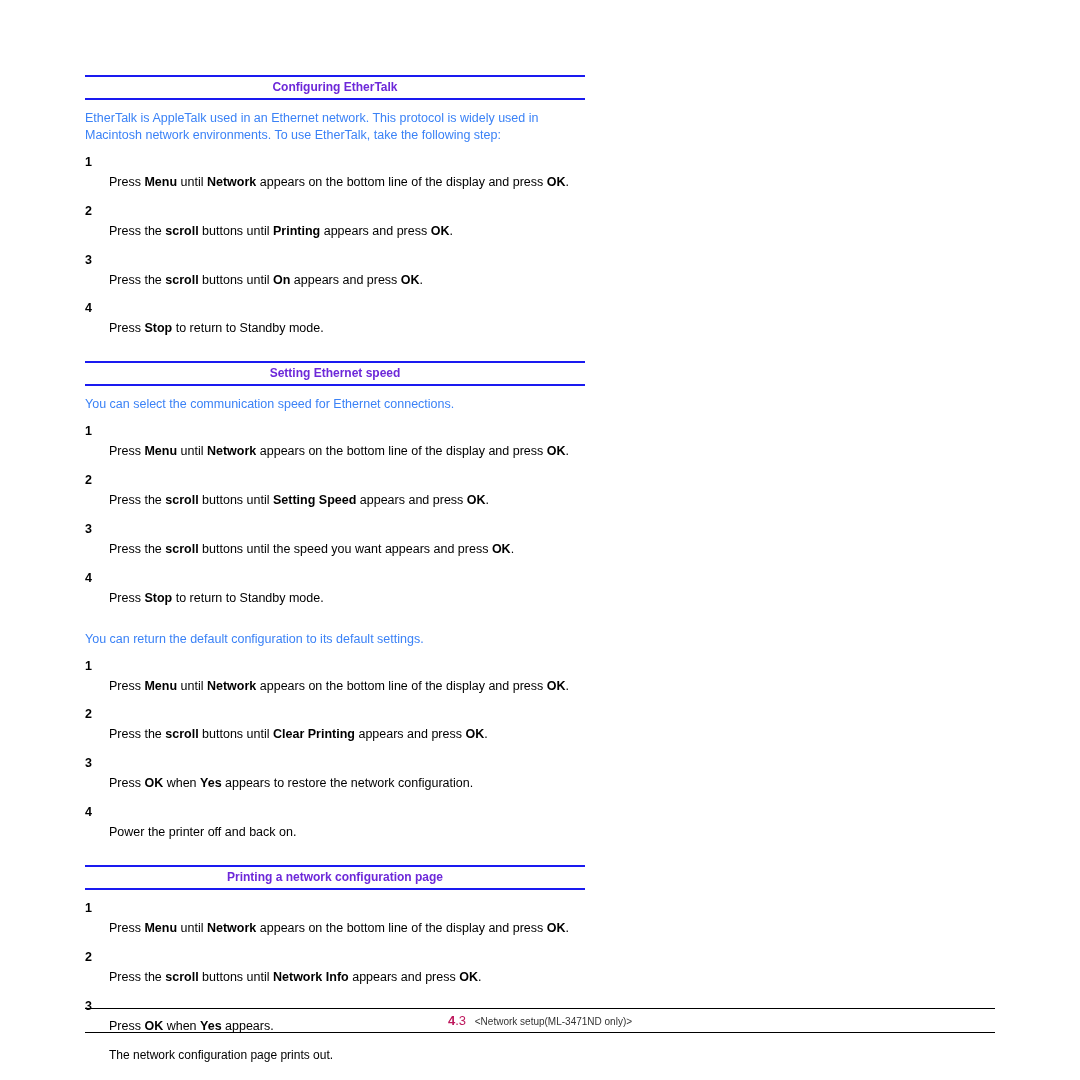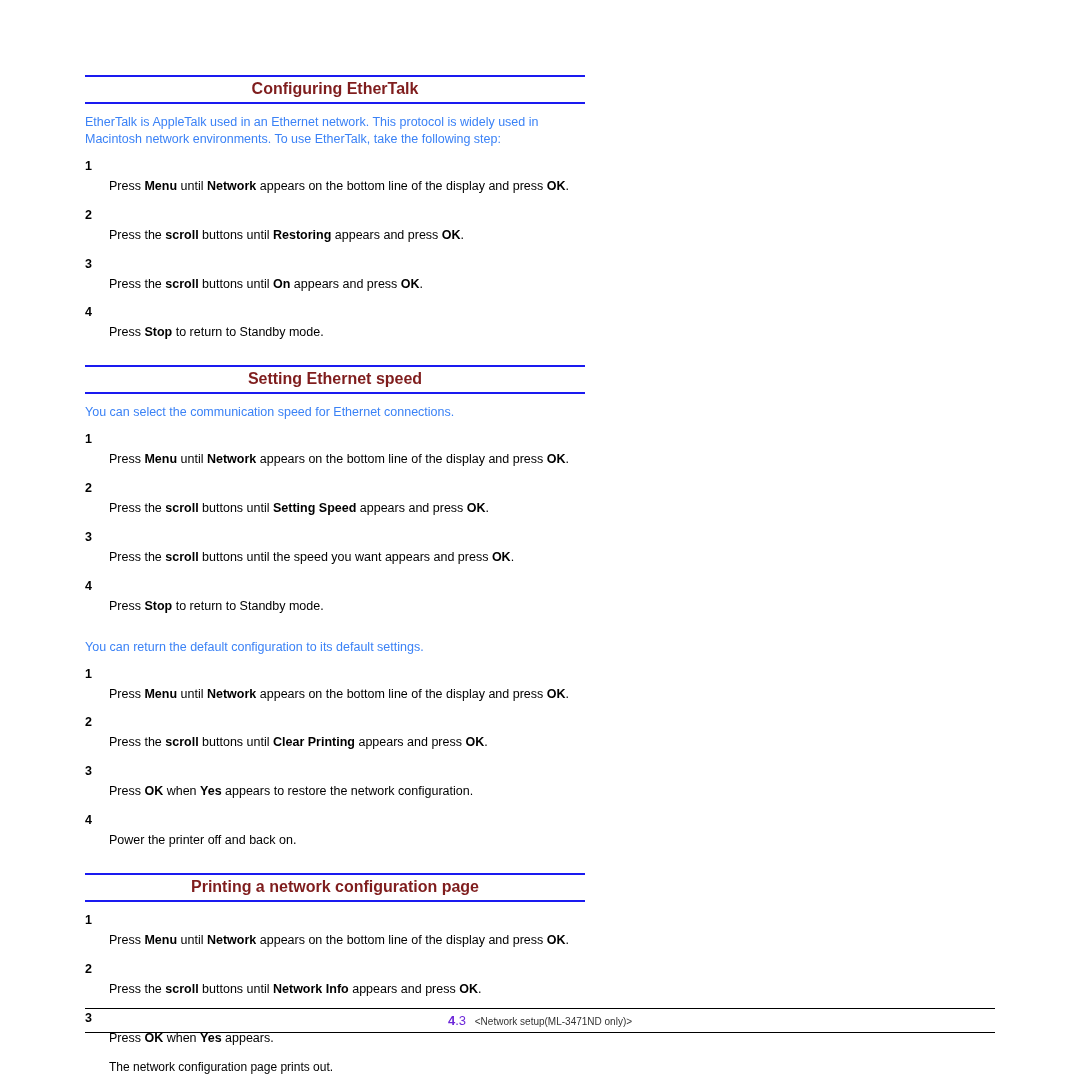--- a/index.html
+++ b/index.html
@@ -14,23 +14,23 @@
   .page {
     position: absolute;
     left: 85px;
     top: 75px;
     width: 500px;
   }
   .section {
     margin-bottom: 24px;
   }
   .section-title {
-    color: #7f1d1d;
+    color: #6d28d9;
     font-weight: bold;
-    font-size: 16px;
+    font-size: 12px;
     text-align: center;
     border-top: 2px solid #1a1af0;
     border-bottom: 2px solid #1a1af0;
     padding: 3px 0 4px 0;
     margin: 0 0 10px 0;
   }
   .intro {
     font-size: 12.5px;
     color: #3b82f6;
     line-height: 1.35;
@@ -64,39 +64,39 @@
     width: 910px;
     border-top: 1px solid #000;
     border-bottom: 1px solid #000;
     padding: 4px 0;
     text-align: center;
     font-size: 10px;
     color: #333;
   }
   .footer .pg {
     font-size: 13px;
-    color: #6d28d9;
+    color: #be185d;
     margin-right: 6px;
   }
   .footer .pg b { font-weight: bold; }
 </style>
 </head>
 <body>
 
 <div class="page" id="content">
     <div class="section">
       <div class="section-title">Configuring EtherTalk</div>
       <div class="intro">EtherTalk is AppleTalk used in an Ethernet network. This protocol is widely used in Macintosh network environments. To use EtherTalk, take the following step:</div>
       <div class="step">
         <div class="step-num">1</div>
         <div class="step-text">Press <b>Menu</b> until <b>Network</b> appears on the bottom line of the display and press <b>OK</b>.</div>
       </div>
       <div class="step">
         <div class="step-num">2</div>
-        <div class="step-text">Press the <b>scroll</b> buttons until <b>Restoring</b> appears and press <b>OK</b>.</div>
+        <div class="step-text">Press the <b>scroll</b> buttons until <b>Printing</b> appears and press <b>OK</b>.</div>
       </div>
       <div class="step">
         <div class="step-num">3</div>
         <div class="step-text">Press the <b>scroll</b> buttons until <b>On</b> appears and press <b>OK</b>.</div>
       </div>
       <div class="step">
         <div class="step-num">4</div>
         <div class="step-text">Press <b>Stop</b> to return to Standby mode.</div>
       </div>
     </div>

